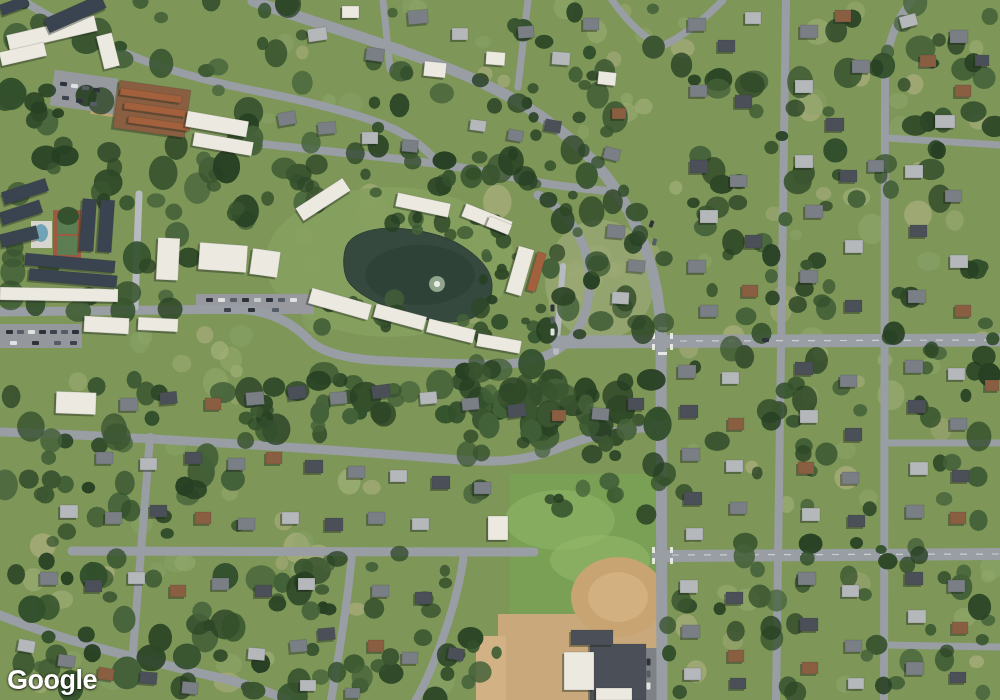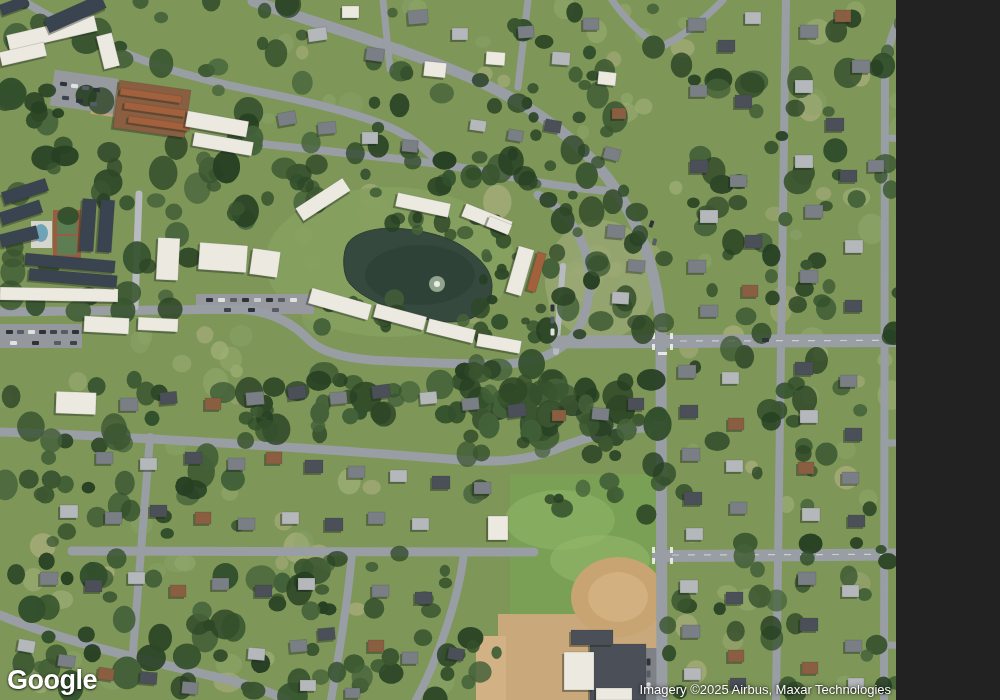--- a/index.html
+++ b/index.html
@@ -1,16 +1,16 @@
 <!DOCTYPE html>
 <html><head>
 <meta charset="utf-8">
 <style>
   html,body{margin:0;padding:0;background:#222;}
-  .stage{position:relative;width:896px;height:700px;overflow:hidden;font-family:"Liberation Sans",sans-serif;background:#404040;}
+  .stage{position:relative;width:1000px;height:700px;overflow:hidden;font-family:"Liberation Sans",sans-serif;background:#404040;}
   .stage svg{position:absolute;inset:0;display:block;}
   .google-logo{
     position:absolute;left:7px;bottom:4px;z-index:5;
     font-family:"Liberation Sans",sans-serif;font-size:27px;font-weight:700;
     color:#ffffff;letter-spacing:-0.5px;cursor:pointer;
     text-shadow:0 0 3px rgba(0,0,0,.55),0 1px 2px rgba(0,0,0,.65);
   }
   .attribution{
     position:absolute;right:5px;bottom:3px;z-index:5;
     font-size:13px;color:#ffffff;
@@ -1277,14 +1277,13 @@
         <rect x="651" y="240" width="7" height="4" rx="1" fill="#565c66" transform="rotate(-75 654.5 242)"></rect>
         <rect x="762" y="338" width="7" height="4" rx="1" fill="#2e333b"></rect>
         <rect x="645" y="660" width="7" height="4" rx="1" fill="#2e333b" transform="rotate(90 648.5 662)"></rect>
         <rect x="645" y="672" width="7" height="4" rx="1" fill="#565c66" transform="rotate(90 648.5 674)"></rect>
         <rect x="645" y="684" width="7" height="4" rx="1" fill="#e0e1e1" transform="rotate(90 648.5 686)"></rect>
       </g>
     </svg>
   <div class="google-logo">
     <span>Google</span>
   </div>
-  <div class="attribution">Imagery ©2025 Airbus, Maxar Technologies</div>
 </div>
 
 </body></html>

